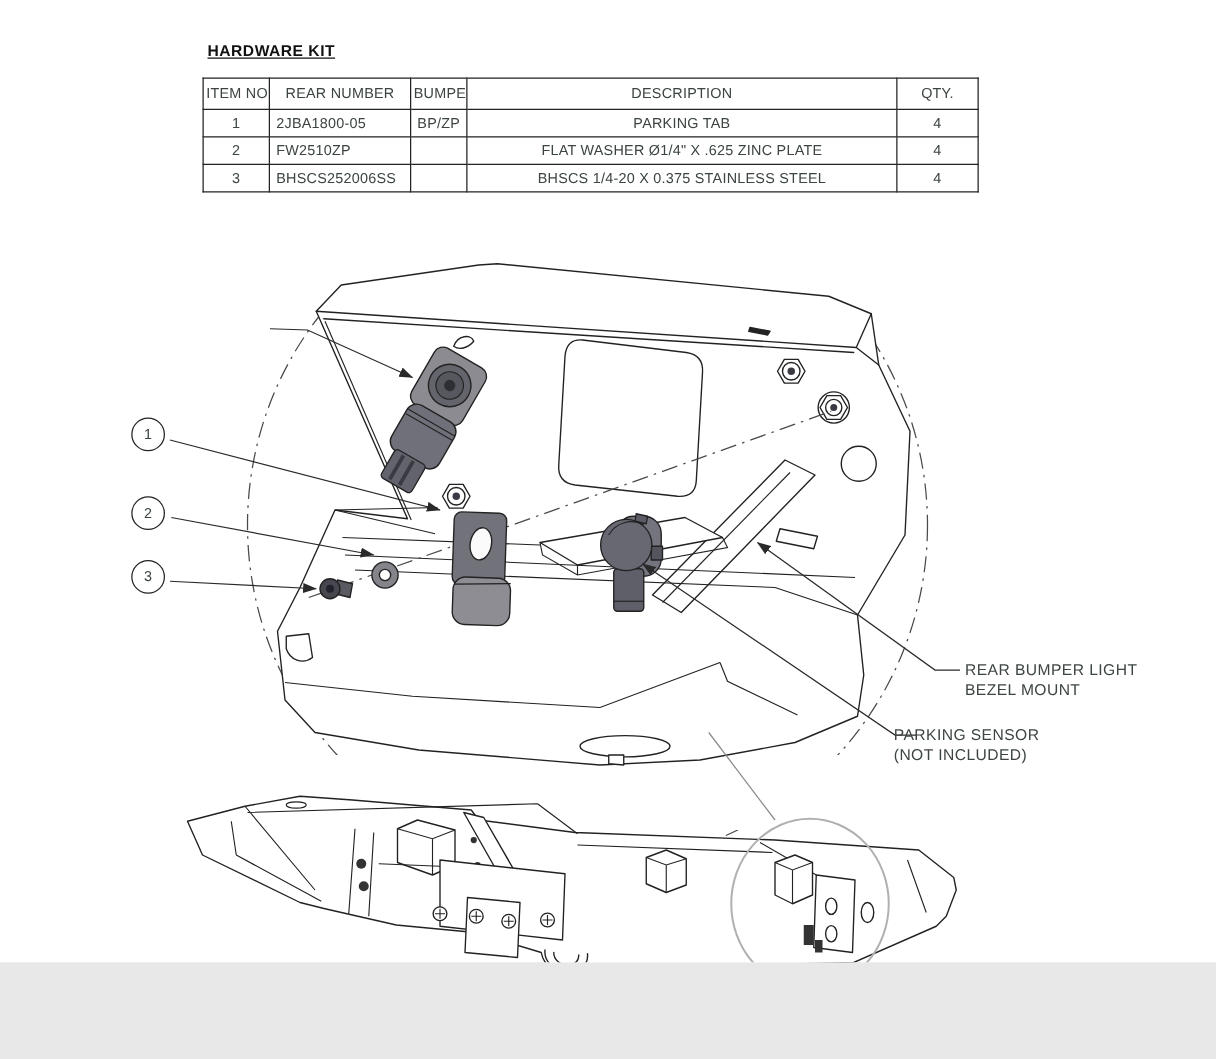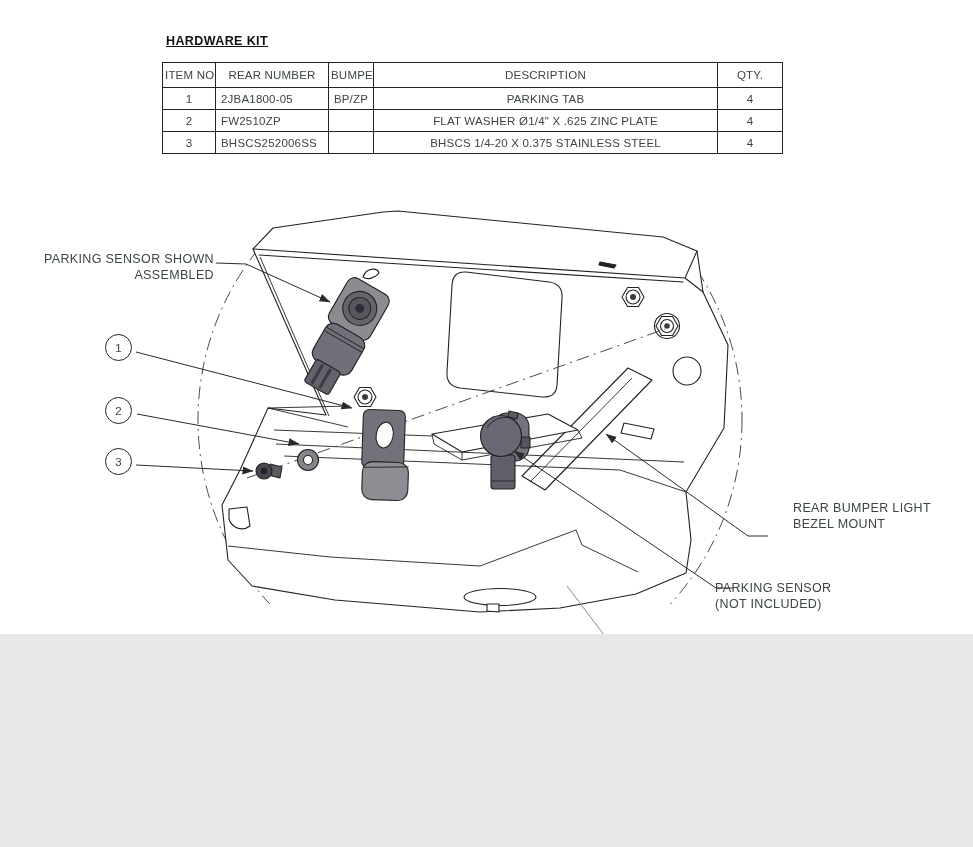--- a/index.html
+++ b/index.html
@@ -1,16 +1,16 @@
 <!DOCTYPE html>
 <html><head>
 <meta charset="utf-8">
 <style>
   html,body{margin:0;padding:0;background:#e8e8e8;}
-  #stage{position:relative;width:973px;height:634px;background:#ffffff;overflow:hidden;
+  #stage{position:relative;width:973px;height:770px;background:#ffffff;overflow:hidden;
          font-family:"Liberation Sans", sans-serif;margin:0 auto;}
   #lineart{position:absolute;left:0;top:0;width:973px;height:847px;}
   .ttl{position:absolute;left:166px;top:34px;font-size:12.5px;font-weight:bold;color:#111;
        text-decoration:underline;letter-spacing:.4px;}
   table.hw{position:absolute;left:162px;top:62px;border-collapse:collapse;table-layout:fixed;
            width:620px;font-size:11.5px;color:#3c4540;letter-spacing:.2px;}
   table.hw th,table.hw td{border:1px solid #232323;text-align:center;padding:0 2px;
            overflow:hidden;white-space:nowrap;}
   table.hw th{height:24px;font-weight:normal;}
   table.hw td{height:21px;}
@@ -230,26 +230,22 @@
         <tr>
           <td class="c0">3</td>
           <td class="c1">BHSCS252006SS</td>
           <td class="c2"></td>
           <td class="c3">BHSCS 1/4-20 X 0.375 STAINLESS STEEL</td>
           <td class="c4">4</td>
         </tr>
       </tbody>
   </table>
 
-  <div class="lbl" style="right:759px;top:251px;text-align:right;">
-    <div>PARKING SENSOR SHOWN</div>
-    <div>ASSEMBLED</div>
-  </div>
-
-  <div class="lbl" style="left:772px;top:500px;margin-left:21px;">
+
+  <div class="lbl" style="left:772px;top:528px;">
     <div>REAR BUMPER LIGHT</div>
     <div>BEZEL MOUNT</div>
   </div>
 
   <div class="lbl" style="left:715px;top:580px;">
     <div>PARKING SENSOR</div>
     <div>(NOT INCLUDED)</div>
   </div>
 
   <div class="balloon" style="left:105px;top:334px;">1</div>

